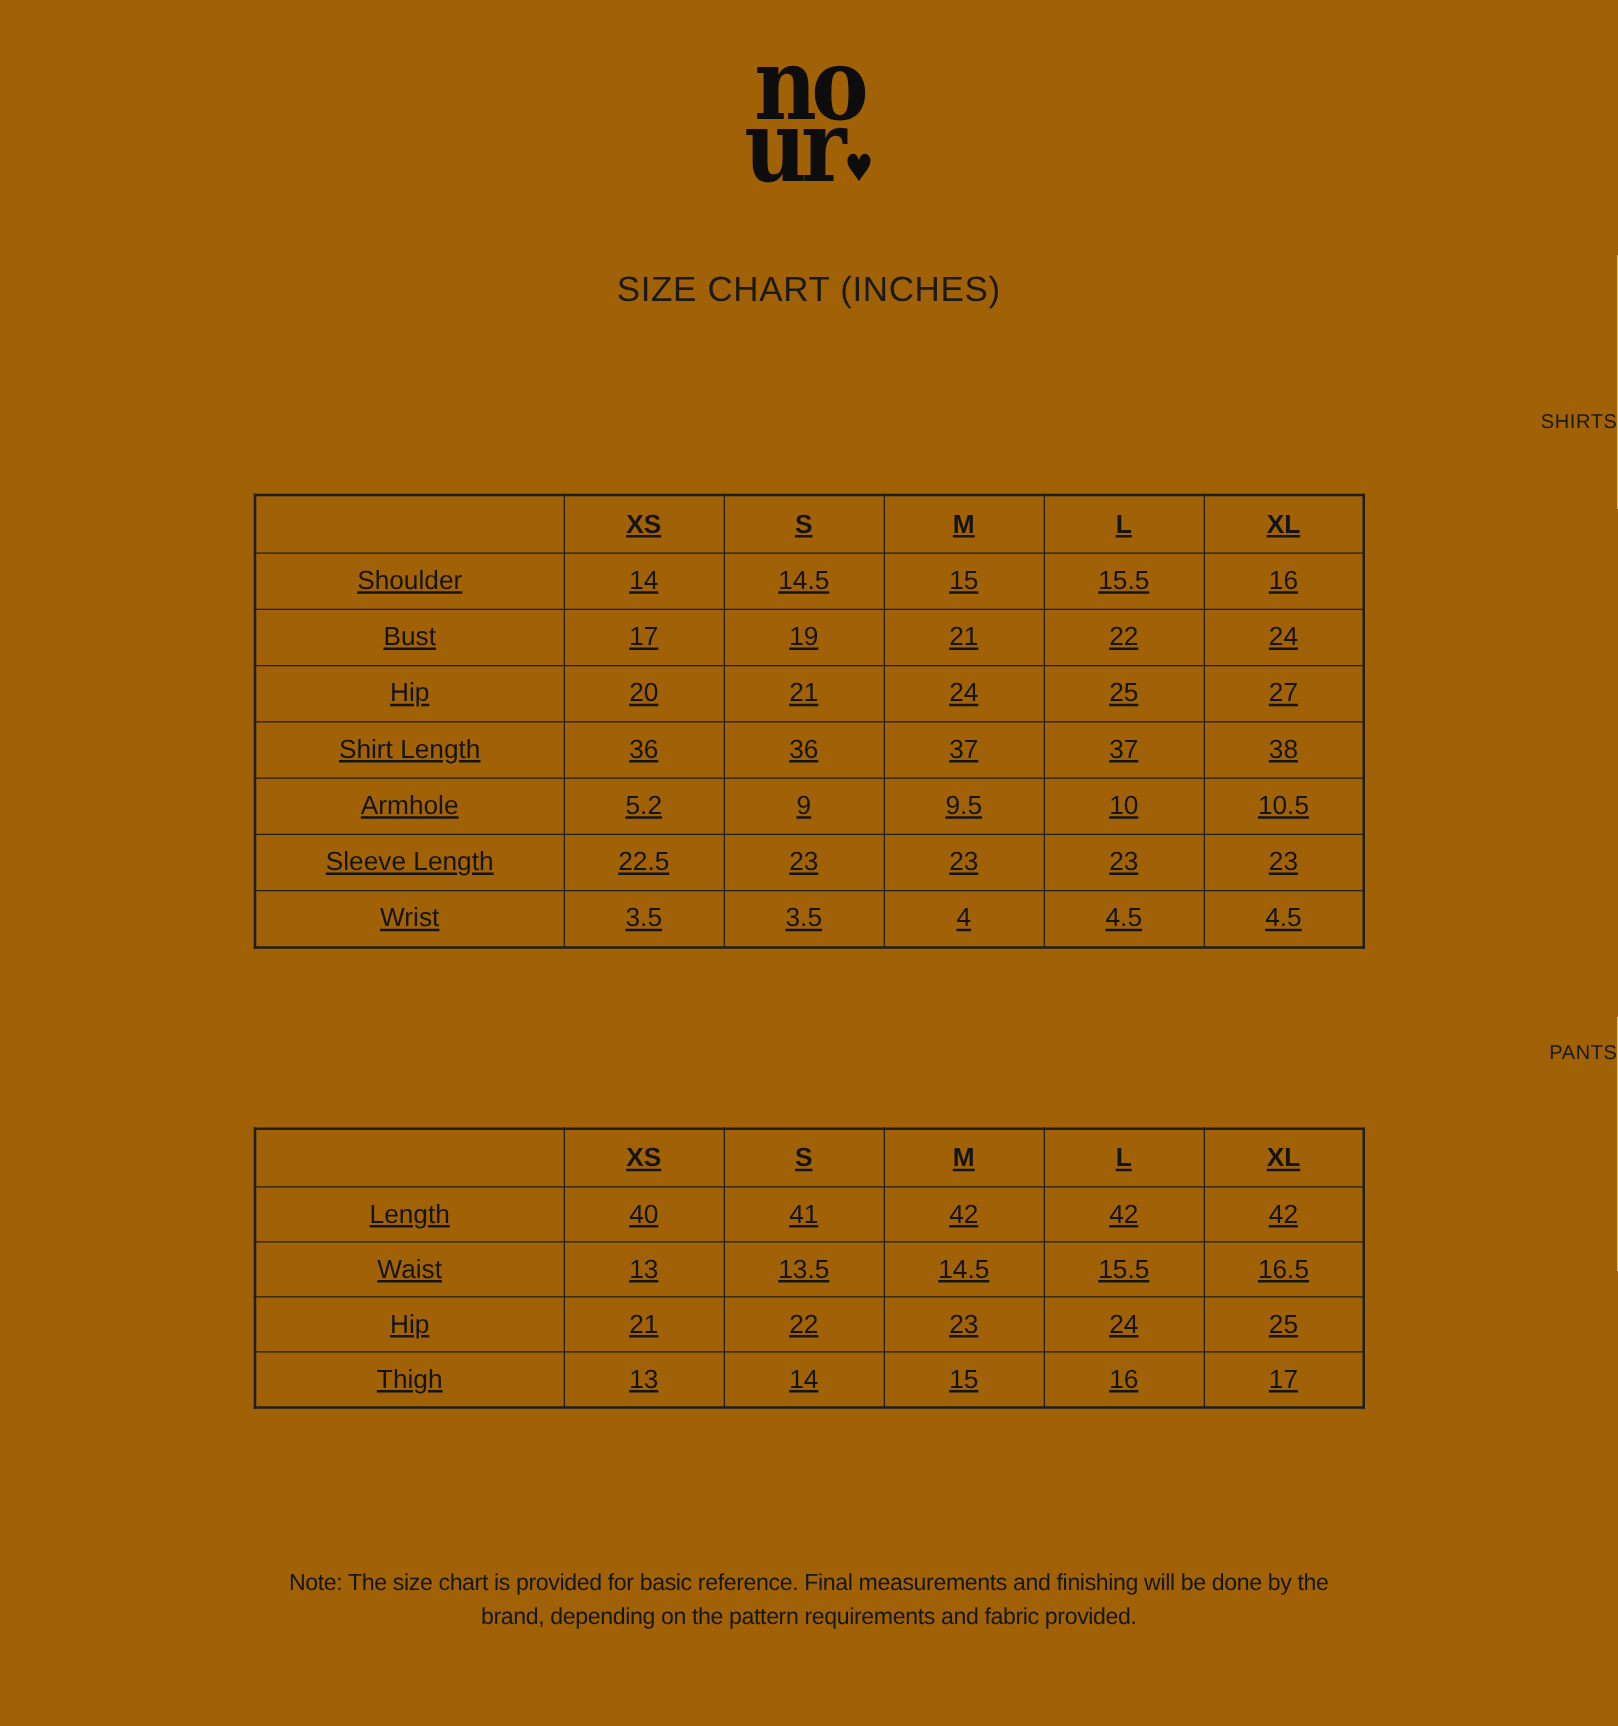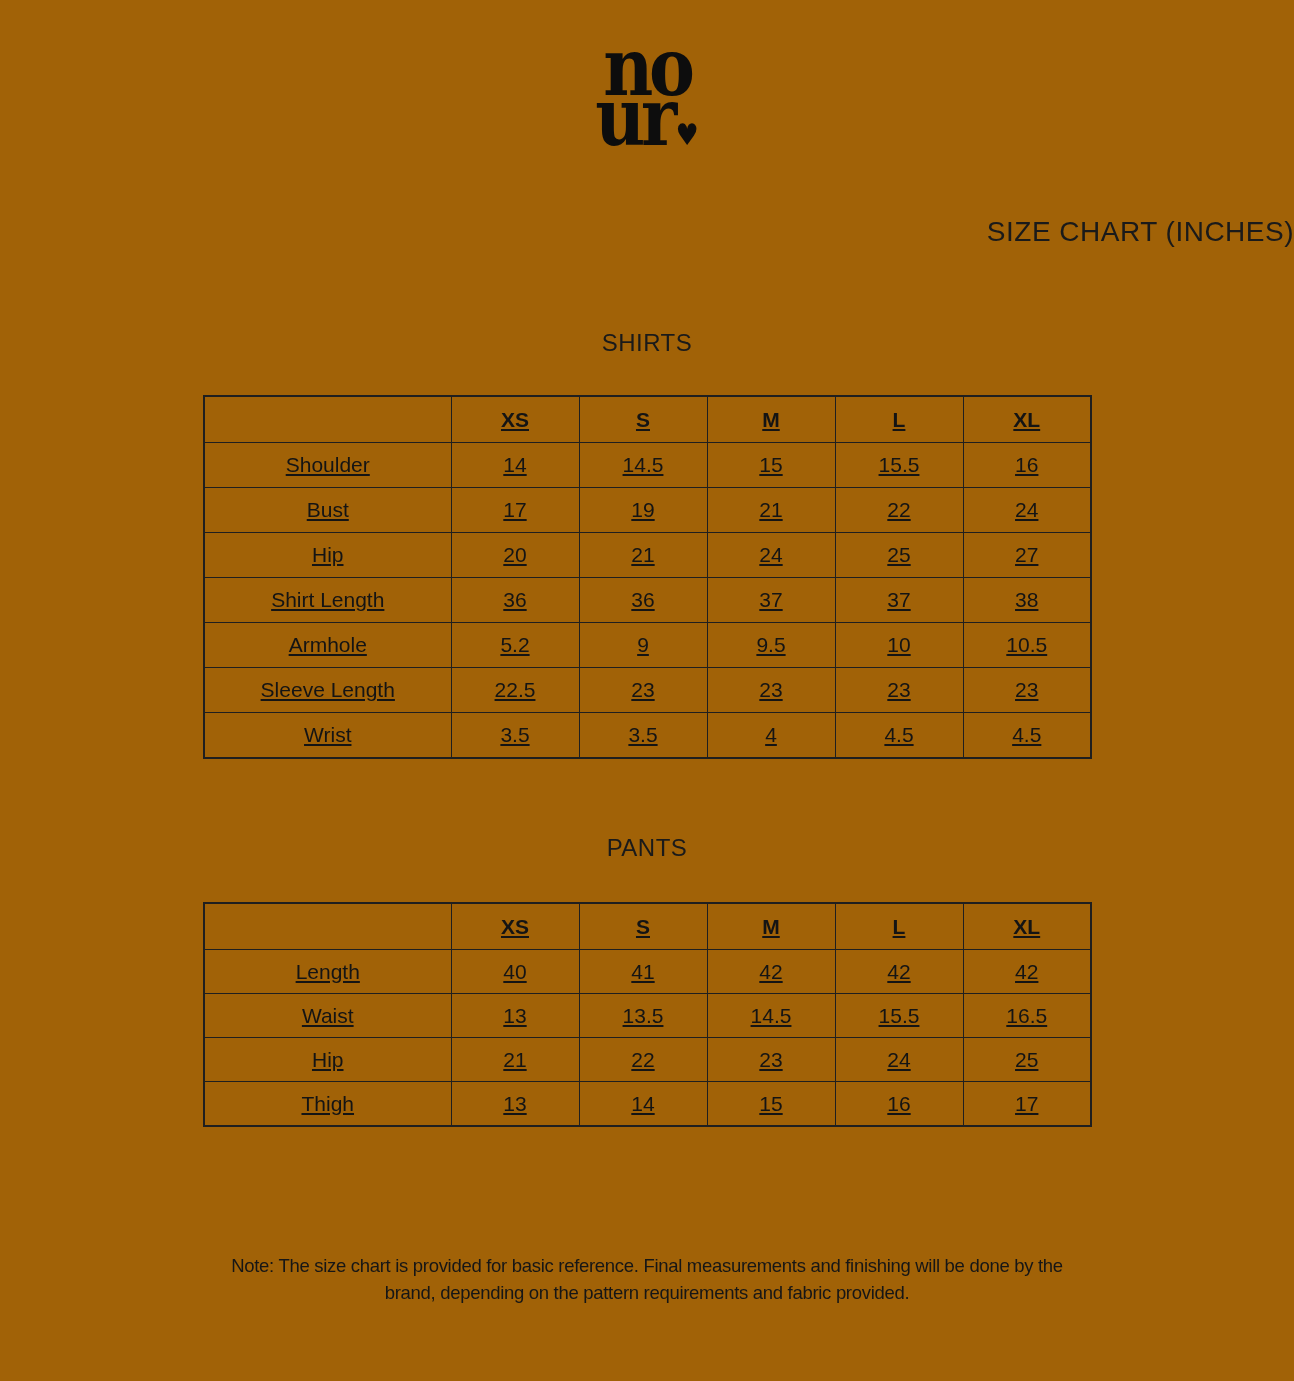--- a/index.html
+++ b/index.html
@@ -39,31 +39,31 @@
     letter-spacing: 0;
     margin-left: 3px;
   }
 
   
   .doc-title {
     position: absolute;
     top: 216px;
     left: 0;
     width: 100%;
-    text-align: right;
+    text-align: center;
     font-size: 28px;
     letter-spacing: 0.5px;
     color: #1a1a1a;
   }
   .section-heading {
     position: absolute;
     left: 0;
     width: 100%;
-    text-align: center;
-    font-size: 24px;
+    text-align: right;
+    font-size: 16px;
     letter-spacing: 0.5px;
     color: #1a1a1a;
   }
   .heading-shirts { top: 329px; }
   .heading-pants  { top: 834px; }
 
   
   table.size-table {
     position: absolute;
     left: 203px;

